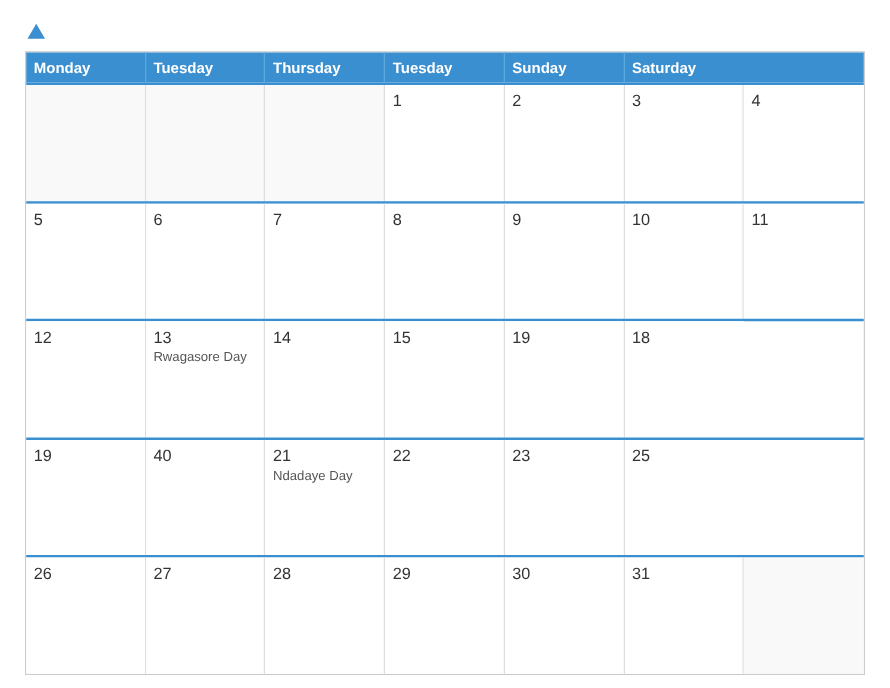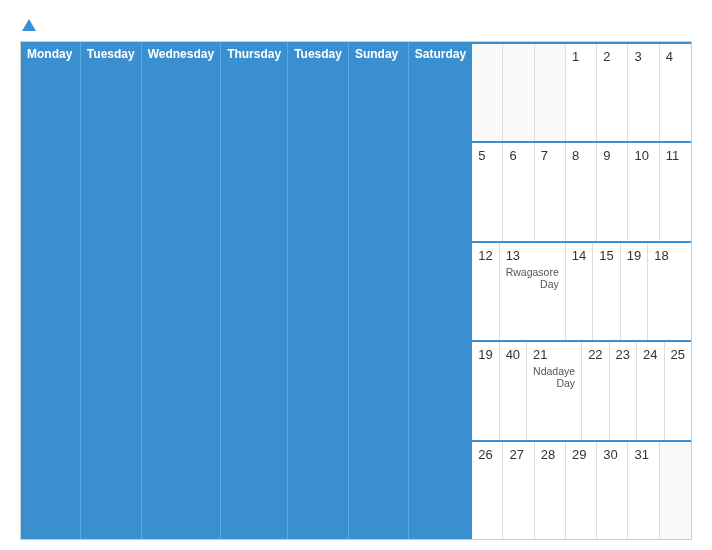--- a/index.html
+++ b/index.html
@@ -53,21 +53,21 @@
     .country {
       font-size: 14px;
       color: #333;
       text-align: right;
       min-width: 60px;
     }
     
     .calendar {
       flex: 1;
       display: flex;
-      flex-direction: row;
+      flex-direction: column;
       border: 1px solid #ccc;
     }
     .cal-header {
       display: grid;
       grid-template-columns: repeat(7, 1fr);
       background-color: #3a8fd1;
     }
     .cal-header-cell {
       color: #fff;
       font-size: 12px;
@@ -128,21 +128,20 @@
       </div>
     </div>
     <div class="title"></div>
     <div class="country"></div>
   </div>
 
   <div class="calendar">
     <div class="cal-header">
       <div class="cal-header-cell">Monday</div>
       <div class="cal-header-cell">Tuesday</div>
-      <div class="cal-header-cell">Wednesday</div>
       <div class="cal-header-cell">Thursday</div>
       <div class="cal-header-cell">Tuesday</div>
       <div class="cal-header-cell">Sunday</div>
       <div class="cal-header-cell">Saturday</div>
     </div>
     <div class="cal-body" id="cal-body">
     <div class="cal-week">
           <div class="cal-cell empty"></div>
           <div class="cal-cell empty"></div>
           <div class="cal-cell empty"></div>
@@ -214,23 +213,20 @@
             <span class="day-number">21</span>
             <span class="event-text">Ndadaye Day</span>
           </div>
           <div class="cal-cell">
             <span class="day-number">22</span>
           </div>
           <div class="cal-cell">
             <span class="day-number">23</span>
           </div>
           <div class="cal-cell">
-            <span class="day-number">24</span>
-          </div>
-          <div class="cal-cell">
             <span class="day-number">25</span>
           </div>
         </div>
         <div class="cal-week">
           <div class="cal-cell">
             <span class="day-number">26</span>
           </div>
           <div class="cal-cell">
             <span class="day-number">27</span>
           </div>

